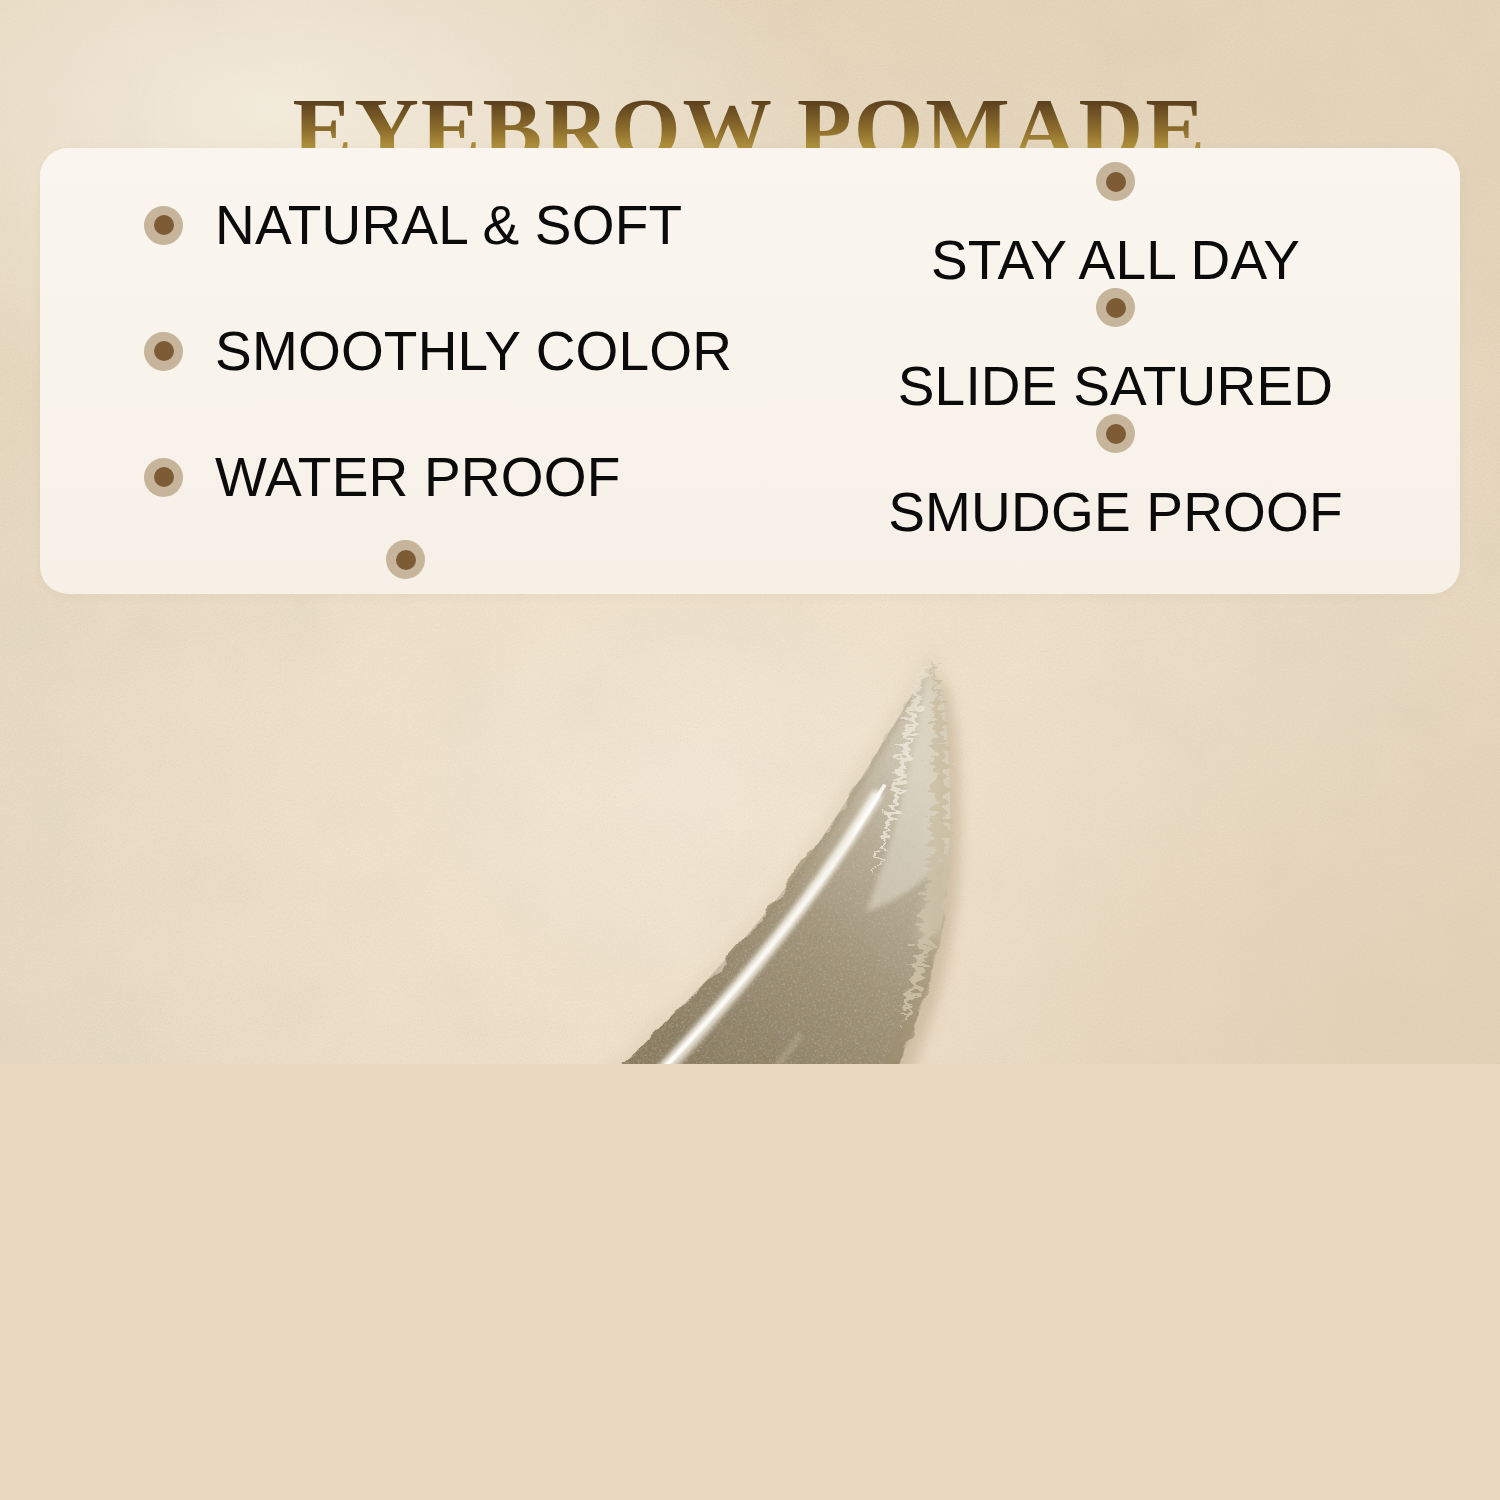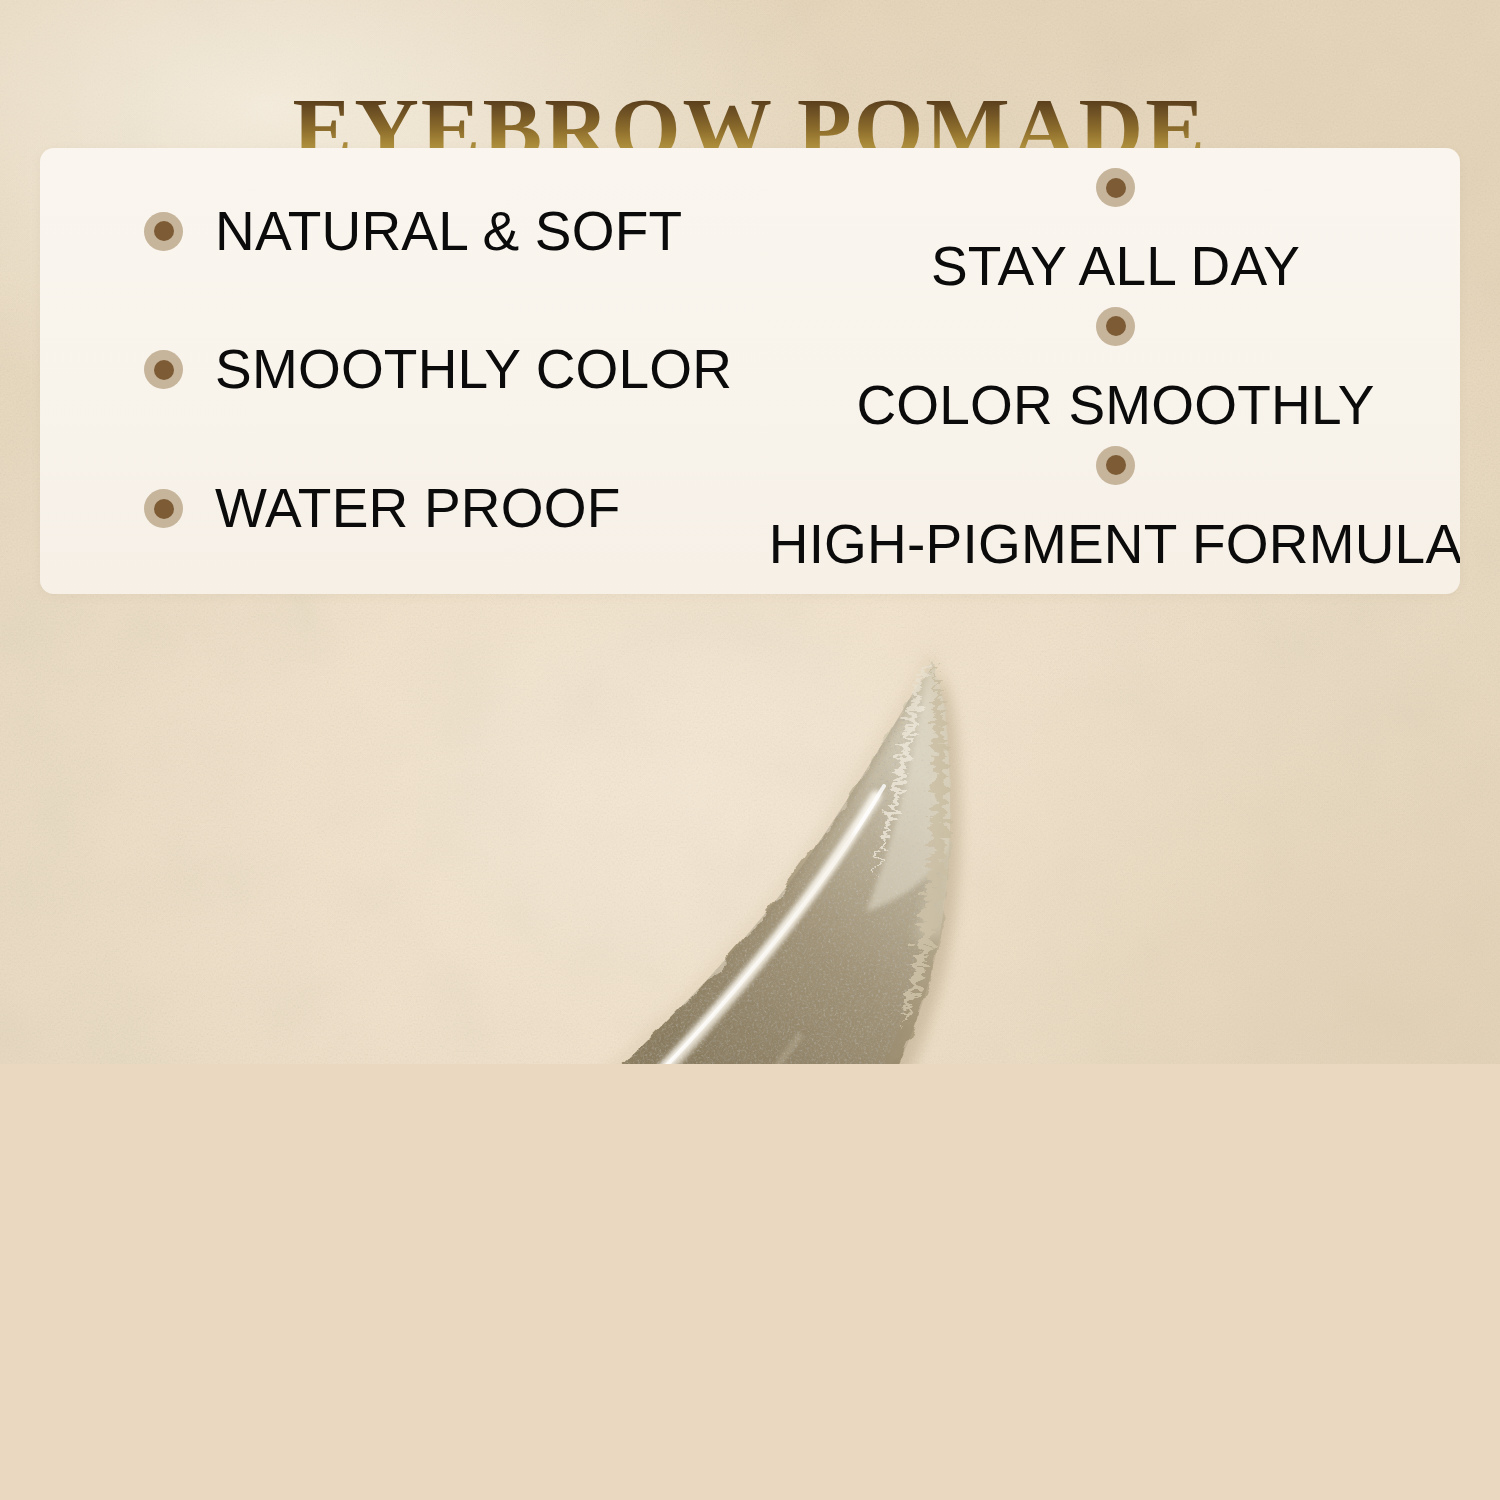--- a/index.html
+++ b/index.html
@@ -74,21 +74,21 @@
     -webkit-text-fill-color: transparent;
   }
 
   
   #features-card {
     position: absolute;
     left: 40px;
     top: 148px;
     width: 1420px;
     height: 446px;
-    border-radius: 14px;
+    border-radius: 28px;
     background: linear-gradient(180deg, #faf5ee 0%, #f8f3eb 55%, #f6f0e7 100%);
     box-shadow: 0 2px 10px rgba(150,126,92,.08);
     overflow: hidden;
   }
 
   #features-grid {
     position: absolute;
     inset: 0;
     display: grid;
     grid-template-columns: 715px 705px;
@@ -202,26 +202,30 @@
         <span class="bullet"></span>
         <span class="feature-label">STAY ALL DAY</span>
       </div>
 
       <div class="feature-item col-left">
         <span class="bullet"></span>
         <span class="feature-label">SMOOTHLY COLOR</span>
       </div>
       <div class="feature-item col-right">
         <span class="bullet"></span>
-        <span class="feature-label">COLOR SMOOTHLY</span>
+        <span class="feature-label">SLIDE SATURED</span>
       </div>
 
       <div class="feature-item col-left">
         <span class="bullet"></span>
         <span class="feature-label">WATER PROOF</span>
+      </div>
+      <div class="feature-item col-right">
+        <span class="bullet"></span>
+        <span class="feature-label">SMUDGE PROOF</span>
       </div>
 
       <div class="feature-item col-right">
         <span class="bullet"></span>
         <span class="feature-label">HIGH-PIGMENT FORMULA</span>
       </div>
 
     </div>
   </div>
 

